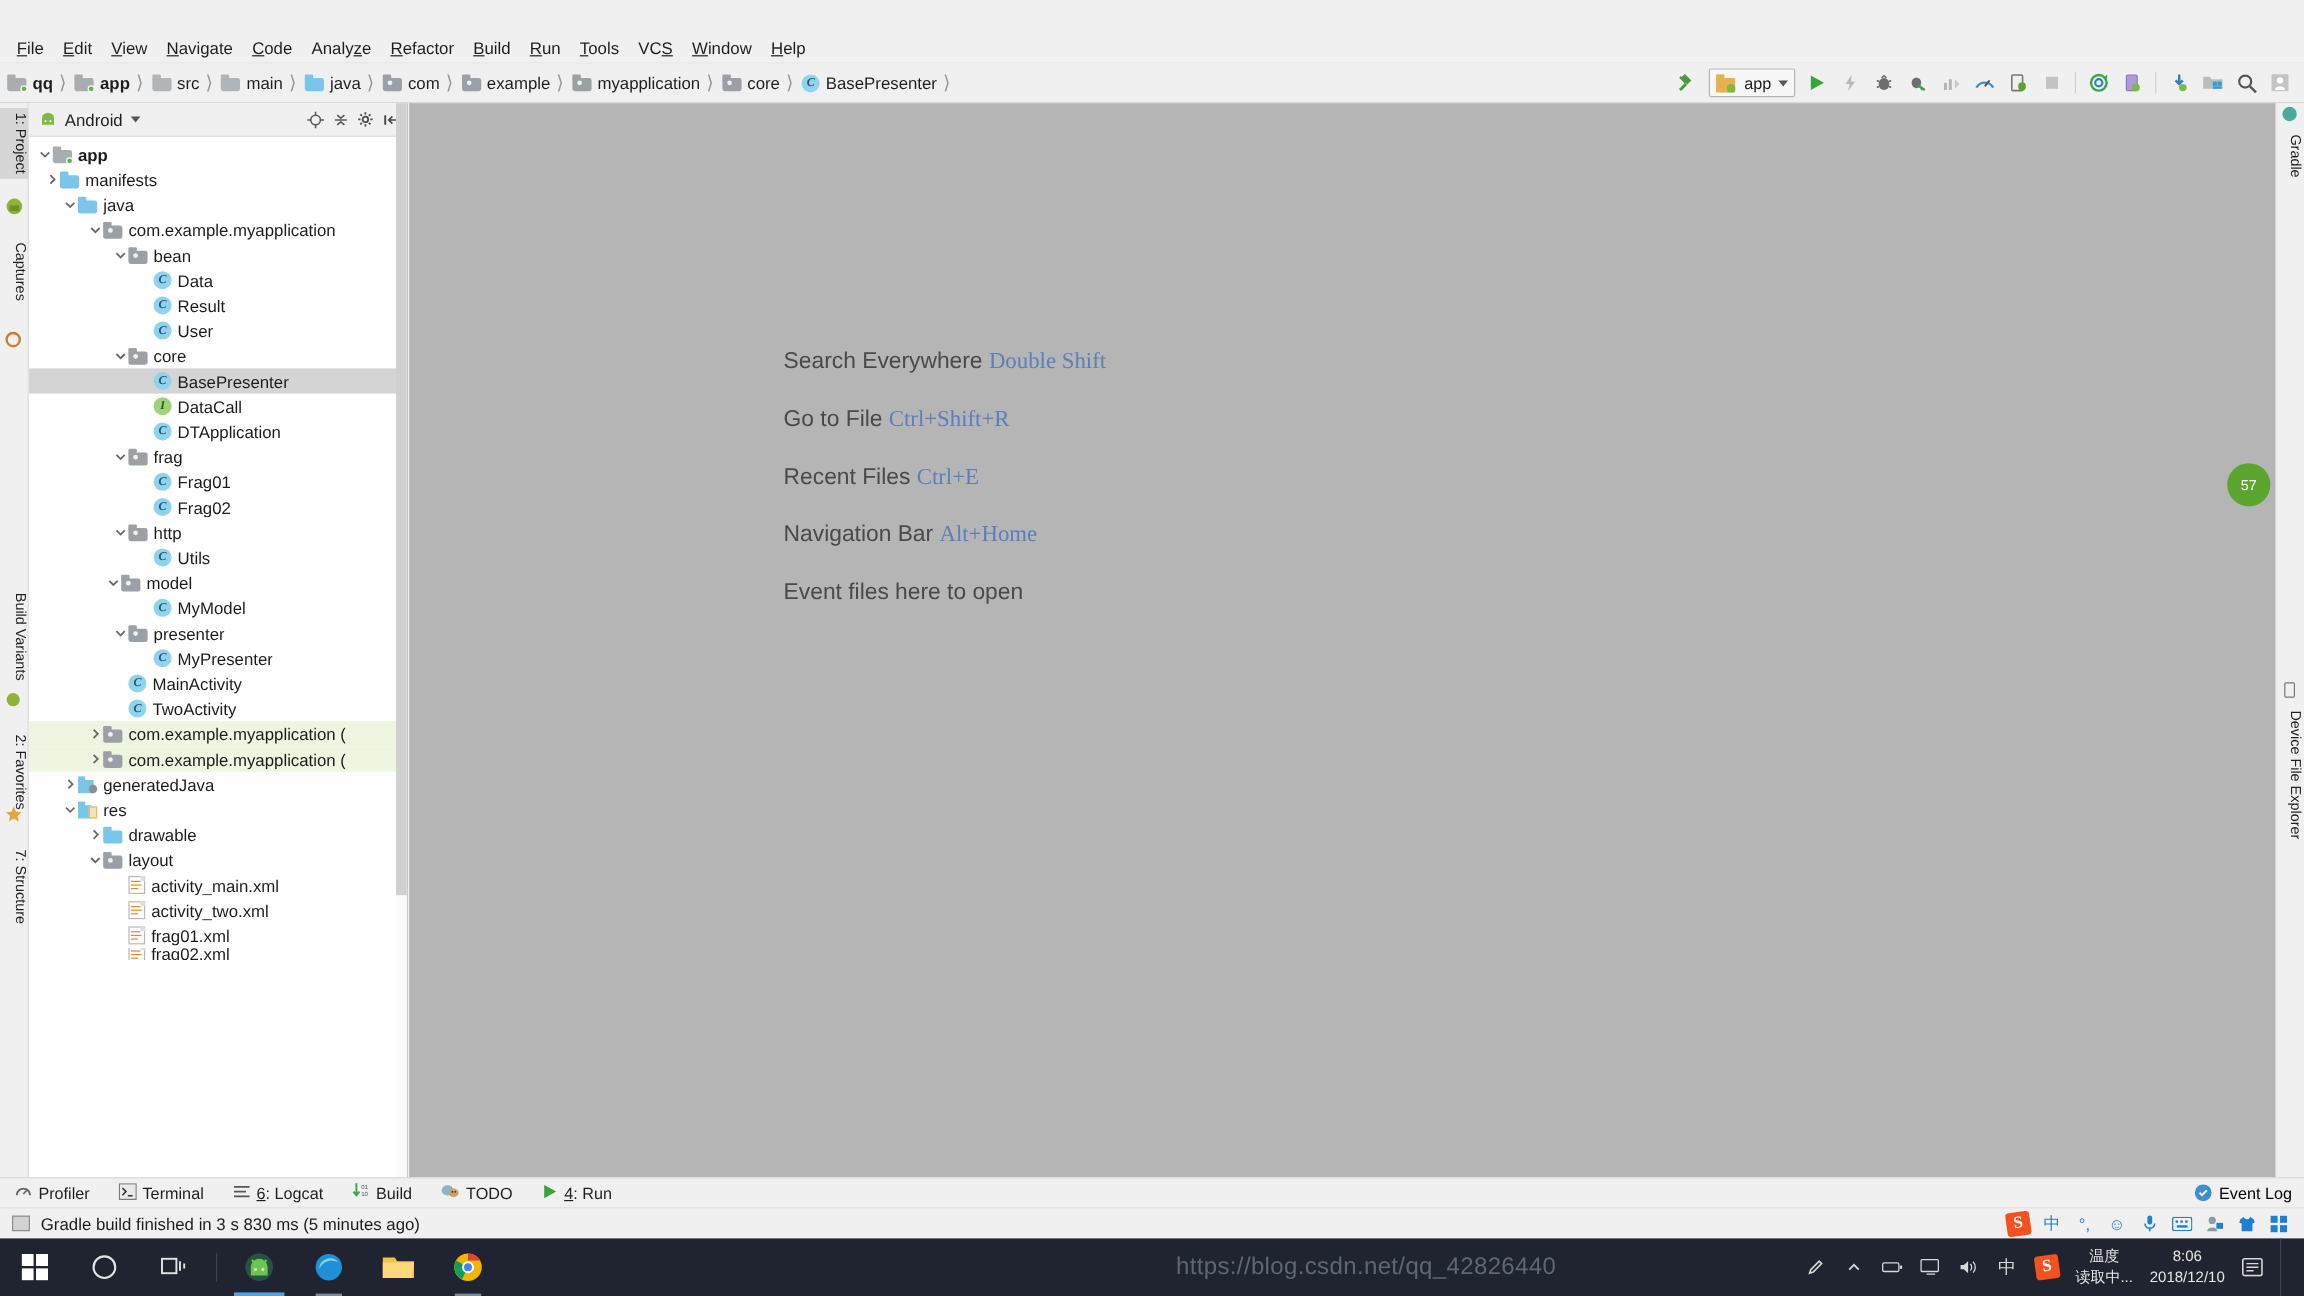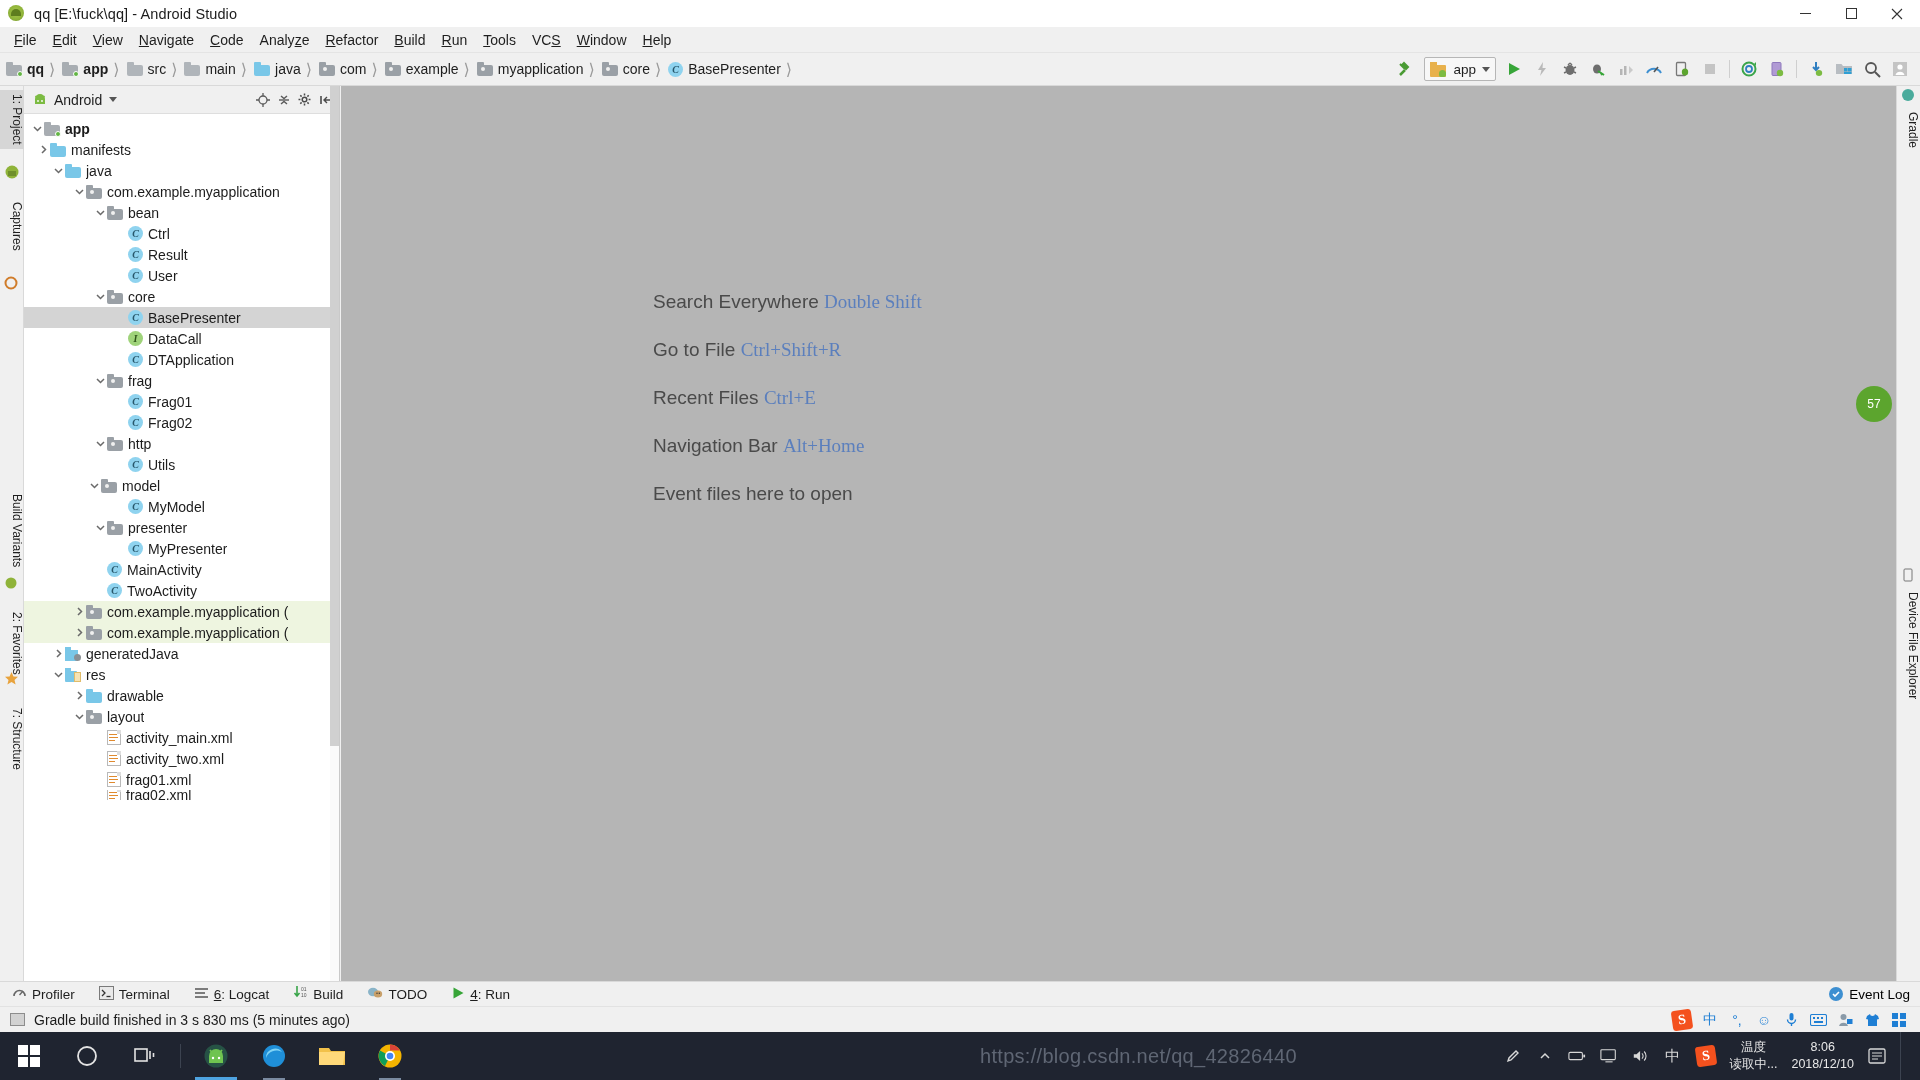--- a/index.html
+++ b/index.html
@@ -234,43 +234,20 @@
   .ime-s { width:20px; height:20px; background:#f4511e; color:#fff; font-weight:bold;
            font-size:14px; display:flex; align-items:center; justify-content:center;
            border-radius:3px; transform: rotate(-8deg);
            font-family:"Liberation Serif", serif; }
 </style>
 </head>
 <body>
 
 <div id="app">
 
-  <div class="titlebar">
-    <div class="tb-icon">
-      <div class="droid"></div>
-    </div>
-    <div class="tb-title">qq [E:\fuck\qq] - Android Studio</div>
-    <div class="tb-buttons">
-      <div class="tb-btn">
-        <svg width="11" height="11" viewBox="0 0 11 11">
-            <rect x="0" y="5" width="11" height="1" fill="#333"></rect>
-          </svg>
-      </div>
-      <div class="tb-btn">
-        <svg width="11" height="11" viewBox="0 0 11 11">
-            <rect x="0.5" y="0.5" width="10" height="10" fill="none" stroke="#333"></rect>
-          </svg>
-      </div>
-      <div class="tb-btn close">
-        <svg width="12" height="12" viewBox="0 0 12 12">
-            <path d="M1 1 L11 11 M11 1 L1 11" stroke="#333" stroke-width="1.1" fill="none"></path>
-          </svg>
-      </div>
-    </div>
-  </div>
 
   <div class="menubar">
     <div class="menu-item"><u>F</u>ile</div>
     <div class="menu-item"><u>E</u>dit</div>
     <div class="menu-item"><u>V</u>iew</div>
     <div class="menu-item"><u>N</u>avigate</div>
     <div class="menu-item"><u>C</u>ode</div>
     <div class="menu-item">Analy<u>z</u>e</div>
     <div class="menu-item"><u>R</u>efactor</div>
     <div class="menu-item"><u>B</u>uild</div>
@@ -630,21 +607,21 @@
               <span class="dot"></span>
             </span>
           </span>
           <span class="lbl">bean</span>
         </div>
         <div class="trow" style="padding-left: 90px;">
           <span class="arrow"></span>
           <span class="ico">
             <span class="cicon">C</span>
           </span>
-          <span class="lbl">Ctrl</span>
+          <span class="lbl">Data</span>
         </div>
         <div class="trow" style="padding-left: 90px;">
           <span class="arrow"></span>
           <span class="ico">
             <span class="cicon">C</span>
           </span>
           <span class="lbl">Result</span>
         </div>
         <div class="trow" style="padding-left: 90px;">
           <span class="arrow"></span>

